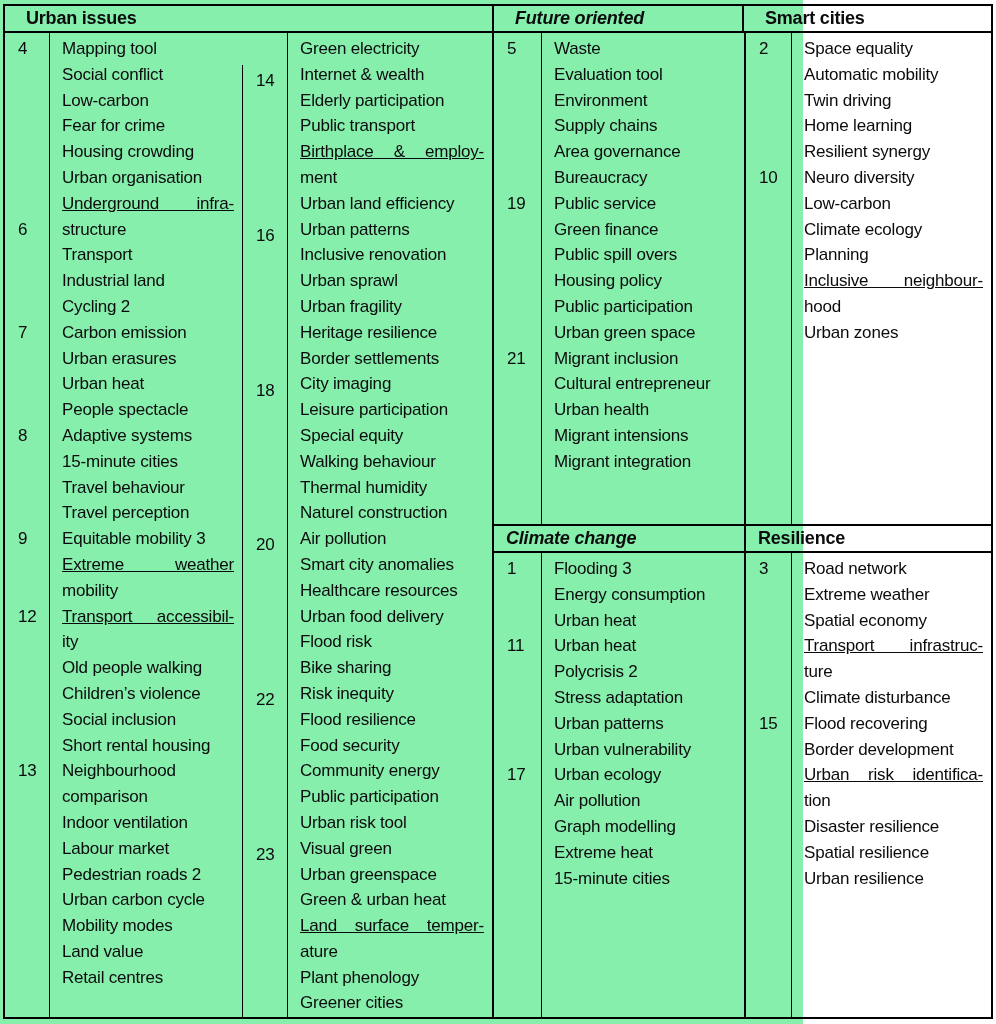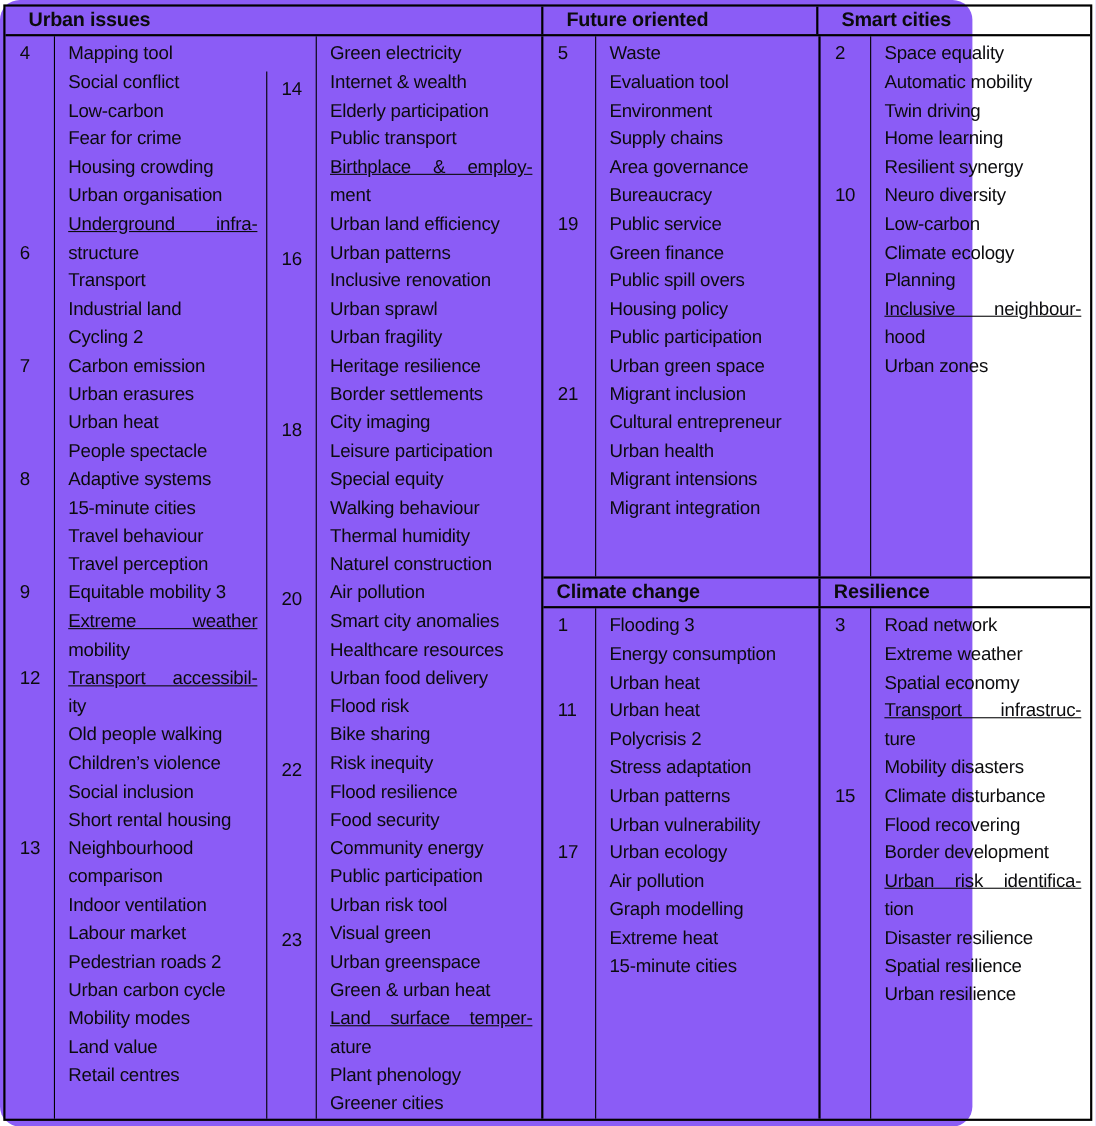--- a/index.html
+++ b/index.html
@@ -1,21 +1,20 @@
 <!DOCTYPE html>
 <html><head>
 <meta charset="utf-8">
 <style>
   * { margin: 0; padding: 0; box-sizing: border-box; }
   html, body { background: #ffffff; }
   .page {
-    width: 884px; height: 1024px; position: relative; background: #8b5cf6;
+    width: 803px; height: 1024px; position: relative; background: #86efac;
     font-family: "Liberation Sans", "DejaVu Sans", sans-serif;
     color: #0b0b0d;
-    border-radius: 18px;
   }
   .table {
     position: absolute; left: 3px; top: 4px; width: 990px; height: 1015px;
     border: 2px solid #000; display: flex; flex-direction: column;
   }
   .hrow { display: flex; height: 27px; border-bottom: 2px solid #000; flex: 0 0 auto; }
   .hcell {
     font-weight: 700; font-size: 18px; line-height: 25px;
     padding-left: 21px; letter-spacing: -0.2px; overflow: hidden;
   }
@@ -25,21 +24,21 @@
   .left-half { width: 487px; display: flex; flex: 0 0 auto; }
   .right-half { flex: 1 1 auto; border-left: 2px solid #000; display: flex; flex-direction: column; min-width: 0; }
   .right-top { height: 491px; display: flex; flex: 0 0 auto; }
   .right-bottom { flex: 1 1 auto; display: flex; min-height: 0; }
   .numcol, .textcol { padding-top: 3px; overflow: hidden; }
   .numcol { flex: 0 0 auto; }
   .textcol { flex: 0 0 auto; }
   .bl  { border-left: 1.5px solid #000; }
   .bl2 { border-left: 2px solid #000; }
   .w44 { width: 44px; } .w193 { width: 193px; } .w45 { width: 45px; margin-top: 32px; }
-  .w250 { width: 250px; } .w47 { width: 47px; } .w203 { width: 203px; }
+  .w250 { width: 250px; font-style: italic; } .w47 { width: 47px; } .w203 { width: 203px; }
   .w487 { width: 487px; }
   .grow { flex: 1 1 auto; }
   .row {
     height: 25.8px; line-height: 25.8px; font-size: 17px; letter-spacing: -0.2px;
   }
   .numcol .row { padding-left: 13px; }
   .textcol .row { padding: 0 8px 0 12px; }
   .row.just { text-align: justify; text-align-last: justify; text-decoration: underline; }
 </style>
 </head>
@@ -339,21 +338,20 @@
               <div class="row"></div>
               <div class="row"></div>
               <div class="row"></div>
             </div>
           <div class="textcol grow bl">
               <div class="row">Road network</div>
               <div class="row">Extreme weather</div>
               <div class="row">Spatial economy</div>
               <div class="row just">Transport infrastruc-</div>
               <div class="row">ture</div>
-              <div class="row">Mobility disasters</div>
               <div class="row">Climate disturbance</div>
               <div class="row">Flood recovering</div>
               <div class="row">Border development</div>
               <div class="row just">Urban risk identifica-</div>
               <div class="row">tion</div>
               <div class="row">Disaster resilience</div>
               <div class="row">Spatial resilience</div>
               <div class="row">Urban resilience</div>
             </div>
         </div>

